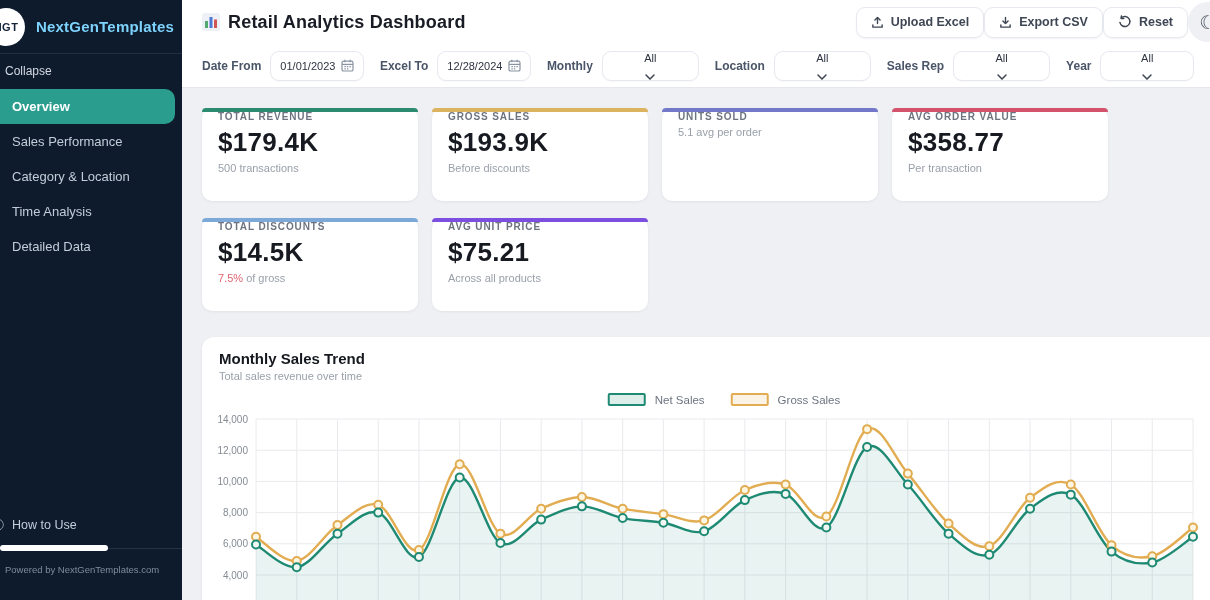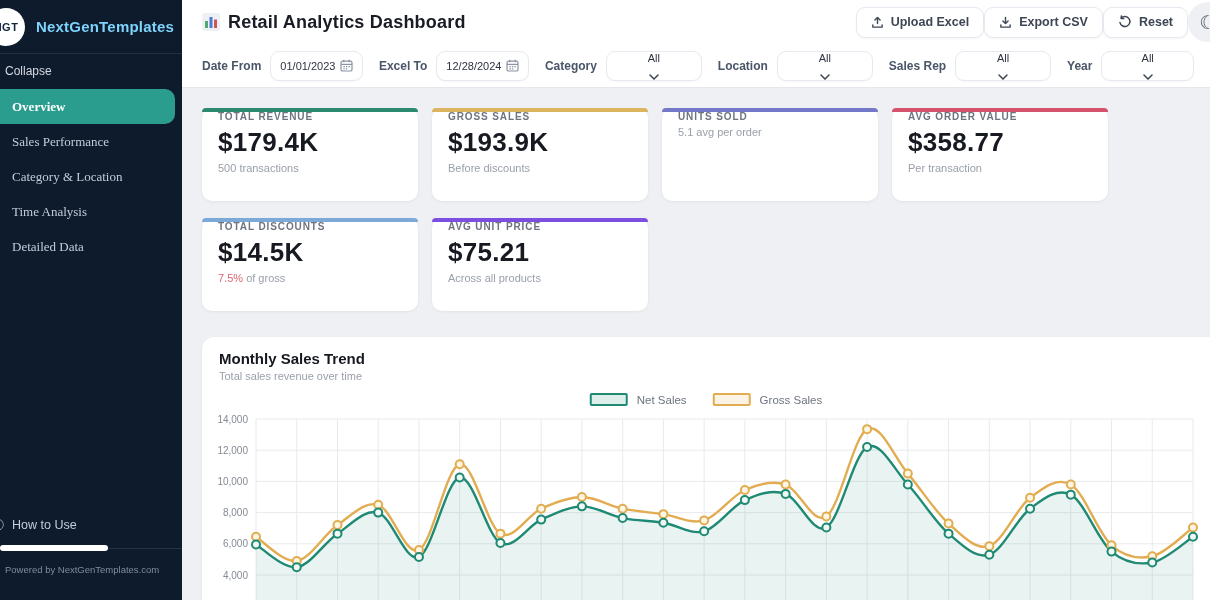--- a/index.html
+++ b/index.html
@@ -10,21 +10,21 @@
   .sidebar { position:absolute; left:0; top:0; width:182px; height:600px; background:#0e1b2c; z-index:5; }
   .logo-row { height:54px; display:flex; align-items:center; border-bottom:1px solid rgba(255,255,255,.09); }
   .logo-circle { width:38px; height:38px; border-radius:50%; background:#ffffff; color:#12233a;
     display:flex; align-items:center; justify-content:center; font-weight:bold; font-size:11px;
     letter-spacing:.5px; margin-left:-13px; flex:0 0 auto; }
   .brand { color:#7dd3fc; font-weight:bold; font-size:15px; margin-left:11px; letter-spacing:.2px; }
   .collapse-row { height:34px; display:flex; align-items:center; padding-left:5px;
     color:#d3d9e2; font-size:12px; cursor:pointer; }
   .nav { margin-top:1px; }
   .nav-item { position:relative; height:35px; display:flex; align-items:center; padding-left:12px;
-    color:#c3cdda; font-size:13px; cursor:pointer;font-family:Liberation Serif, serif; }
+    color:#c3cdda; font-size:13px; cursor:pointer; }
   .nav-item .nav-ico { position:absolute; left:-13px; width:16px; color:#9fb0c4; font-size:13px; }
   .nav-item.active { background:#2a9d8f; color:#ffffff; font-weight:bold;
     border-radius:0 10px 10px 0; margin-right:7px; }
   .nav-item.active .nav-ico { color:#d9efe9; }
   .sidebar-bottom { position:absolute; left:0; bottom:16px; width:100%; }
   .howto-row { height:30px; display:flex; align-items:center; padding-left:12px;
     color:#c3cdda; font-size:12.5px; cursor:pointer; position:relative; }
   .howto-row .nav-ico { position:absolute; left:-8px; width:16px; color:#9fb0c4; font-size:12px; }
   .scroll-track { position:relative; height:14px; margin-top:8px; border-top:1px solid rgba(255,255,255,.10); }
   .scroll-thumb { position:absolute; left:0; top:-4px; width:108px; height:6px;
@@ -63,21 +63,21 @@
   .kpi-accent { position:absolute; top:0; left:0; right:0; height:4px; border-radius:10px 10px 0 0; }
   .kpi-label { font-size:10px; font-weight:bold; letter-spacing:.9px; color:#6d7480; }
   .kpi-value { font-size:26px; font-weight:bold; color:#171a21; margin-top:5px; letter-spacing:.3px; }
   .kpi-sub { font-size:11px; color:#9aa0aa; margin-top:4px; }
 
   .chart-card { width:1040px; margin-top:26px; background:#ffffff; border-radius:12px;
     box-shadow:0 1px 3px rgba(16,24,40,.06); position:relative; height:280px; }
   .chart-head { padding:13px 0 0 17px; }
   .chart-title { font-size:15px; font-weight:bold; color:#15181f; }
   .chart-sub { font-size:11px; color:#9aa0aa; margin-top:3px; }
-  .legend { position:absolute; top:56px; left:504px; transform:translateX(-50%);
+  .legend { position:absolute; top:56px; left:522px; transform:translateX(-50%);
     display:flex; align-items:center; gap:26px; }
   .legend-item { display:flex; align-items:center; gap:9px; cursor:pointer; }
   .legend-swatch { width:38px; height:13px; border:2px solid #888; border-radius:2px; }
   .legend-label { font-size:11.5px; color:#6d7480; }
   .chart-svg { position:absolute; left:0; top:66px; }
 </style>
 </head>
 <body>
 
 <div class="sidebar">
@@ -180,21 +180,21 @@
     <div class="f-ctrl date-ctrl">
       <span class="val">12/28/2024</span>
       <svg width="13" height="13" viewBox="0 0 13 13" fill="none" stroke="#8a93a2" stroke-width="1.2">
         <rect x="1" y="2.2" width="11" height="9.8" rx="1.6"></rect>
           <path d="M1 5.4h11"></path>
         <path d="M3.8 0.8v2.4M9.2 0.8v2.4"></path>
           <path d="M3.4 7.6h1.4M5.9 7.6h1.4M8.4 7.6h1.4M3.4 9.8h1.4M5.9 9.8h1.4"></path>
       </svg>
     </div>
 
-    <span class="f-label">Category</span>
+    <span class="f-label">Monthly</span>
     <div class="f-ctrl sel-ctrl">
       <span class="val">All</span>
       <svg width="10" height="6" viewBox="0 0 10 6" fill="none" stroke="#3e4654" stroke-width="1.5" stroke-linecap="round">
           <polyline points="1,1 5,5 9,1"></polyline>
         </svg>
     </div>
 
     <span class="f-label">Location</span>
     <div class="f-ctrl sel-ctrl">
       <span class="val">All</span>

